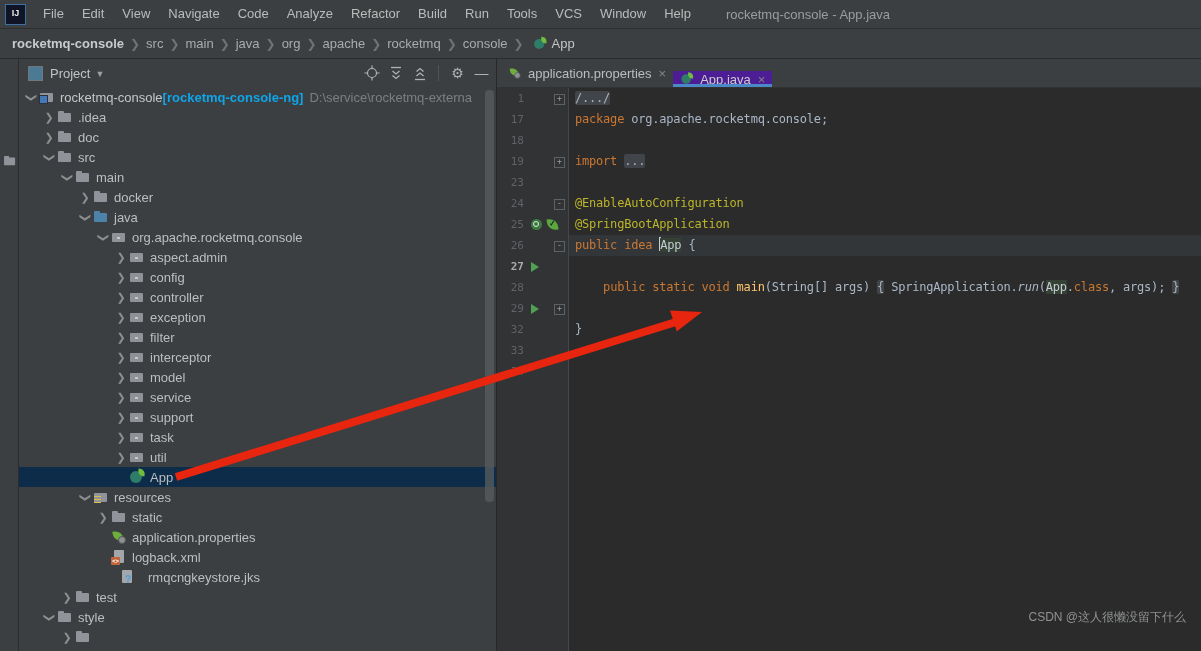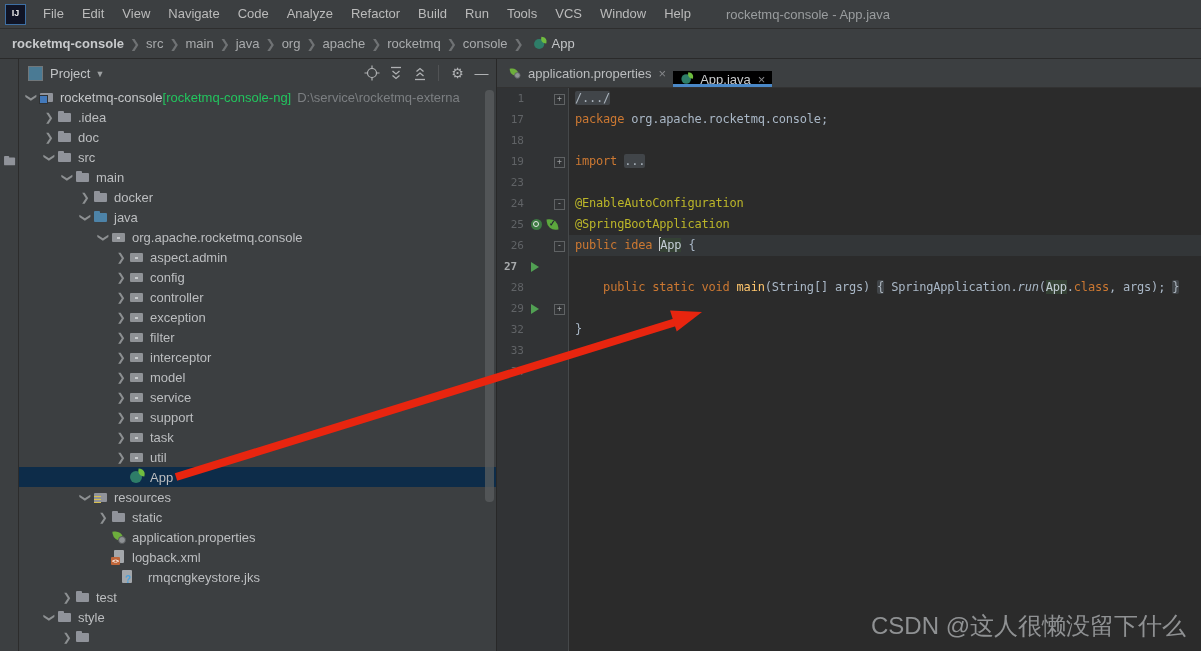--- a/index.html
+++ b/index.html
@@ -42,21 +42,21 @@
   .hicon.txt{font-size:14px;line-height:17px;}
 
   
   .tree{position:absolute;top:28px;left:0;right:0;bottom:0;}
   .trow{height:20px;display:flex;align-items:center;white-space:nowrap;overflow:hidden;font-size:13px;color:#bcbec0;cursor:default;}
   .trow.sel{background:#0d2c49;}
   .chev{width:12px;flex:none;color:#8d9092;font-size:11px;text-align:center;display:inline-block;}
   .chev.exp{transform:rotate(90deg);}
   .tlabel{margin-left:5px;}
   .root-name{color:#c4c6c8;}
-  .root-mod{color:#22c55e;font-weight:normal;}
+  .root-mod{color:#0ea5e9;font-weight:bold;}
   .root-path{color:#7c7f82;margin-left:6px;}
   .vscroll{position:absolute;right:2px;top:31px;width:9px;height:412px;background:#595d5f;opacity:.75;border-radius:4px;z-index:5;}
 
   
   .ic{width:16px;height:16px;position:relative;display:inline-block;flex:none;margin-left:2px;}
   .ic-folder::before{content:"";position:absolute;left:1px;top:4px;width:13px;height:9px;background:#90939a;border-radius:1px;}
   .ic-folder::after{content:"";position:absolute;left:1px;top:2px;width:6px;height:3px;background:#90939a;border-radius:1px 1px 0 0;}
   .ic-src::before,.ic-src::after{background:#4d83a8;}
   .ic-mod::after{left:0;top:auto;bottom:1px;width:7px;height:7px;background:#4379ba;border:1px solid #2f3234;border-radius:0;}
   .ic-res::after{left:1px;top:auto;bottom:2px;width:7px;height:7px;border-radius:0;
@@ -73,51 +73,51 @@
   .ic-jks::after{content:"?";position:absolute;left:6px;bottom:0;color:#4aa1dc;font:bold 10px/10px "Liberation Sans",sans-serif;}
   .ic-props::after{content:"";position:absolute;left:4px;bottom:1px;width:8px;height:6px;
     background:linear-gradient(90deg,#d8913f 0 2px,transparent 2px 3px,#6dae3c 3px 5px,transparent 5px 6px,#d8913f 6px 8px);}
   .ic.small{transform:scale(.85);}
 
   
   .tabbar{height:28px;background:#3c3f41;display:flex;align-items:stretch;border-bottom:1px solid #323232;padding-left:4px;}
   .tab{display:flex;align-items:center;padding:0 7px 0 6px;gap:5px;position:relative;color:#bbbdbf;font-size:13px;cursor:default;}
   .tab .ic{transform:scale(.8);margin:0;}
   .tab-close{color:#85878a;font-size:13px;margin-left:2px;}
-  .tab.active{background:#000000;color:#c9cbcd;margin-top:12px;}
+  .tab.active{background:#4c1d95;color:#c9cbcd;margin-top:12px;}
   .tab.active::after{content:"";position:absolute;left:0;right:0;bottom:0;height:3px;background:#4a88c7;}
 
   
   .editor-body{position:absolute;top:29px;left:0;right:0;bottom:0;display:flex;}
   .gutter{width:71px;background:#313335;border-right:1px solid #45484a;flex:none;position:relative;}
   .code{flex:1;position:relative;font:12px/21px "DejaVu Sans Mono",monospace;letter-spacing:-0.2px;}
   .g-row{height:21px;display:flex;align-items:center;position:relative;}
   .lnum{width:27px;text-align:right;color:#606366;font:11px/21px "DejaVu Sans Mono",monospace;flex:none;}
-  .g-row.cur .lnum{color:#a8abad;font-weight:bold;text-align:center;}
+  .g-row.cur .lnum{color:#a8abad;font-weight:bold;}
   .gicons{display:flex;align-items:center;gap:5px;margin-left:7px;}
   .gi-run{width:0;height:0;border-left:8px solid #51a053;border-top:5px solid transparent;border-bottom:5px solid transparent;}
   .gi-bean{width:11px;height:11px;border-radius:50%;background:#3c7a41;position:relative;}
   .gi-bean::after{content:"";position:absolute;left:2px;top:2px;width:4px;height:4px;border:1px solid #e6e6e6;border-radius:50%;}
   .gi-leaf{width:11px;height:11px;background:#5ca73d;border-radius:0 80% 0 80%;transform:rotate(-5deg);position:relative;}
   .gi-leaf::after{content:"✓";position:absolute;left:2px;top:-1px;color:#223;font:bold 8px/11px "Liberation Sans",sans-serif;}
   .fold-box{position:absolute;right:3px;top:6px;width:9px;height:9px;border:1px solid #5f6264;
     color:#9ea1a3;font:8px/8px "DejaVu Sans Mono",monospace;text-align:center;background:#313335;}
   .c-row{height:21px;white-space:pre;padding-left:6px;color:#a9b7c6;}
   .c-row.cur{background:#333638;}
   .seg-kw{color:#cc7832;}
   .seg-plain{color:#a9b7c6;}
   .seg-ann{color:#bbb529;}
   .seg-method{color:#ffc66d;}
   .seg-it{color:#a9b7c6;font-style:italic;}
   .seg-folded{background:#414549;color:#abb4bd;border-radius:2px;}
   .seg-hl{background:#344134;color:#c3ccd4;}
   .caret{display:inline-block;width:2px;height:14px;background:#c9ccce;vertical-align:-2px;margin-right:-1px;}
 
   
-  .watermark{position:absolute;right:15px;bottom:9px;color:#8f9193;font-size:24px;z-index:40;text-align:center;}
+  .watermark{position:absolute;right:15px;bottom:25px;color:#8f9193;font-size:12px;z-index:40;text-align:center;}
   .arrow-svg{position:absolute;inset:0;z-index:60;pointer-events:none;}
 </style>
 </head>
 <body>
 
 <div class="app">
 
   <div class="menubar">
     <div class="logo">IJ</div>
     <div style="display:flex">

